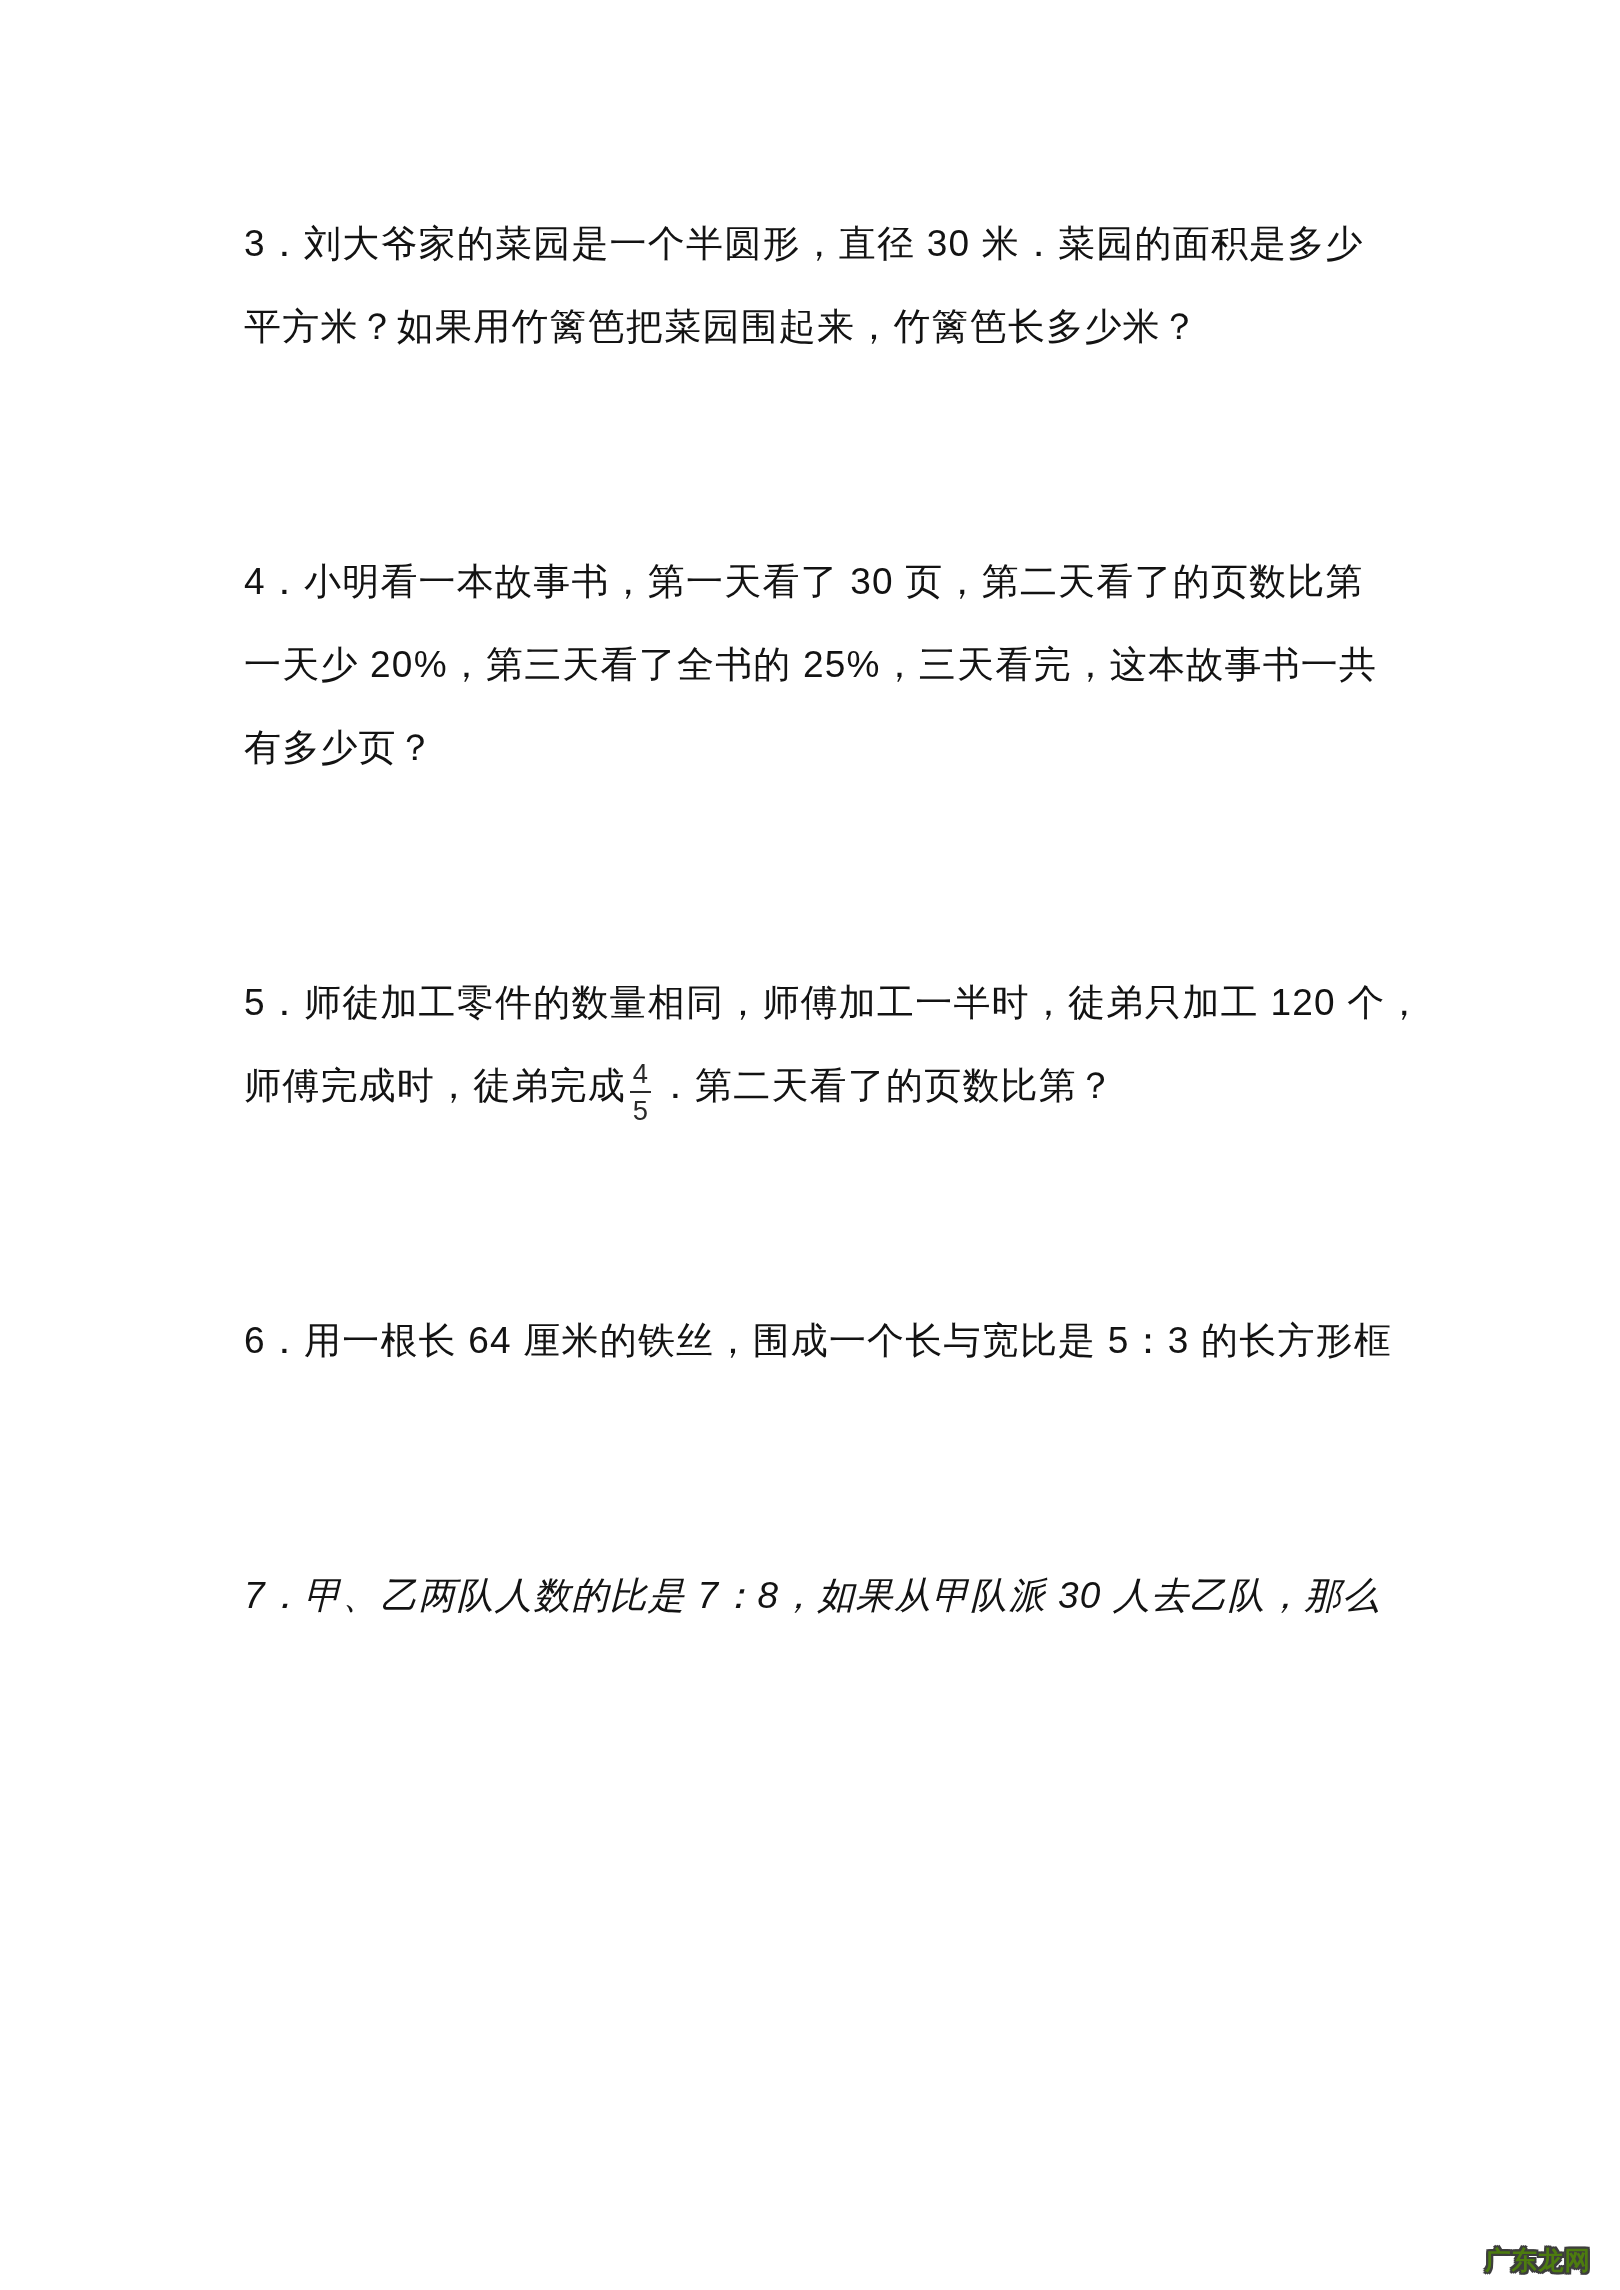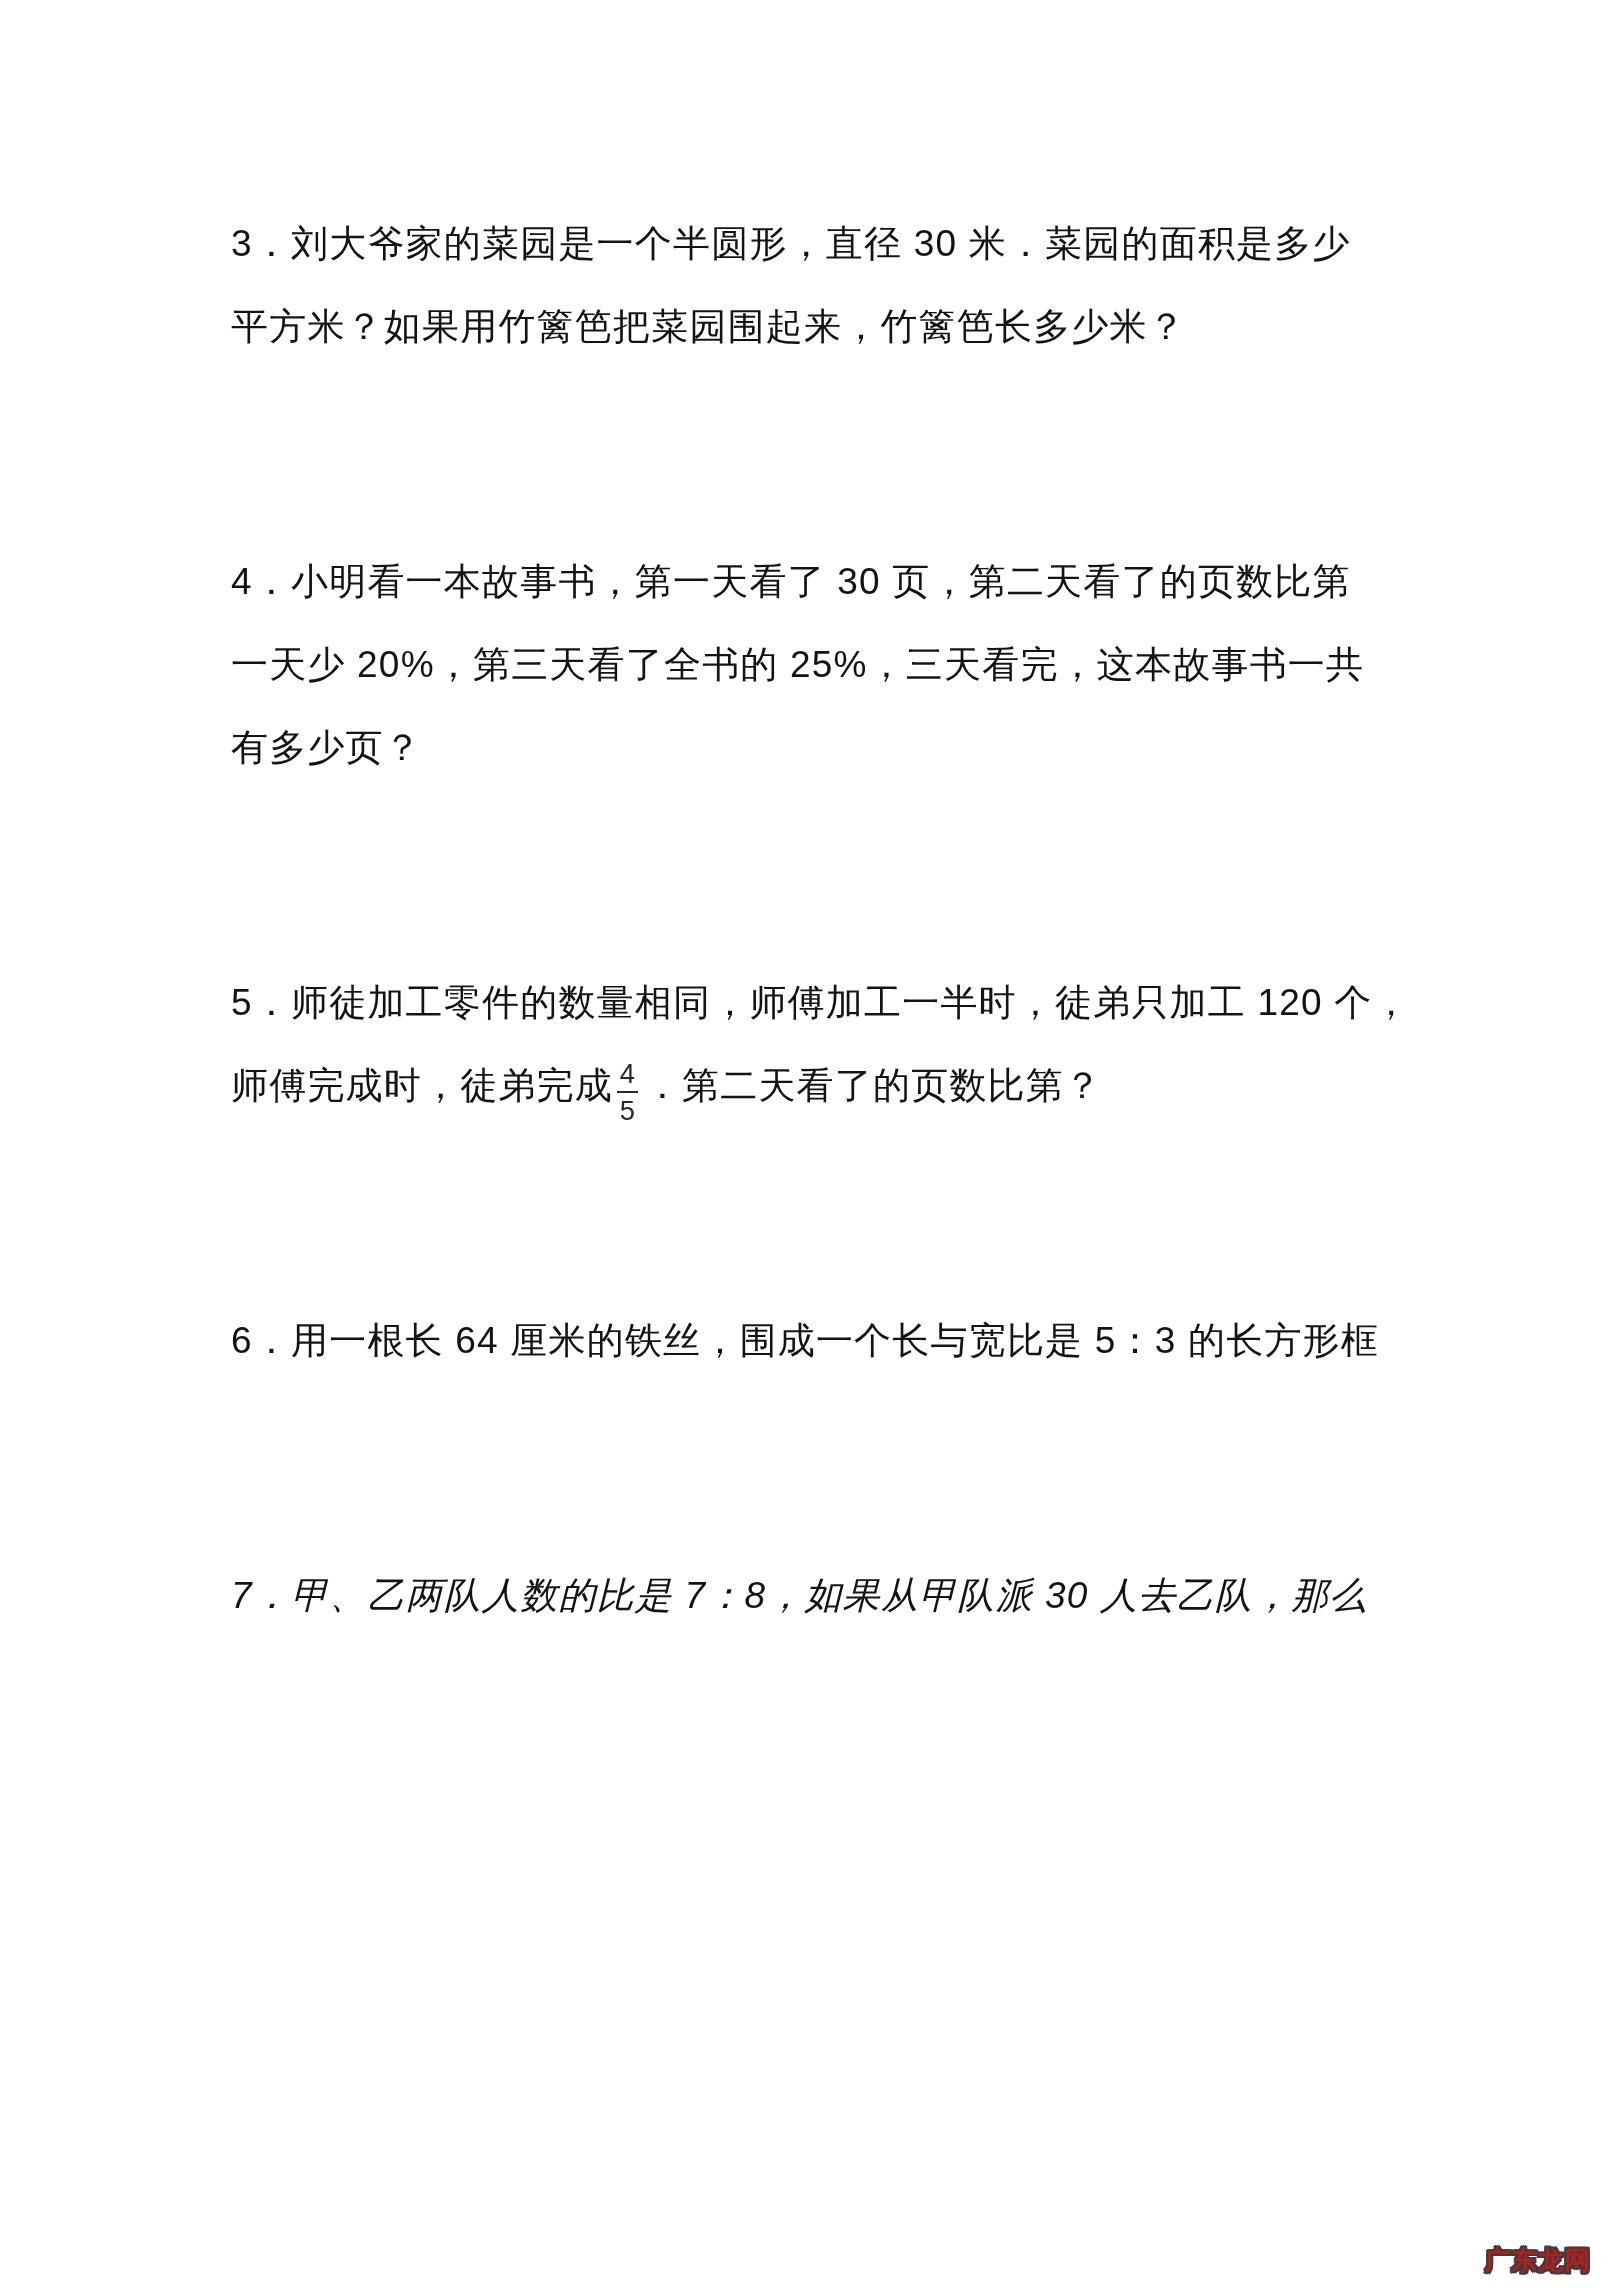--- a/index.html
+++ b/index.html
@@ -16,20 +16,21 @@
     color: #131313;
   }
   .content {
     position: absolute;
     left: 231px;
     top: 202px;
     width: 1225px;
   }
   .question {
     margin-bottom: 172px;
+    margin-left: 13px;
   }
   .question:last-child {
     margin-bottom: 0;
     font-style: italic;
   }
   .line {
     font-size: 37px;
     line-height: 83px;
     letter-spacing: 1.2px;
     white-space: nowrap;
@@ -56,21 +57,21 @@
     border-top: 2px solid #2a2a2a;
     padding: 3.9px 2.9px 0 2.9px;
   }
   .watermark {
     position: absolute;
     right: 29px;
     bottom: 12.7px;
     font-size: 25.5px;
     font-weight: bold;
     letter-spacing: 1px;
-    color: #b91c1c;
+    color: #4d7c0f;
     text-shadow:
       -2px -2px 0 #3d3d3d,  2px -2px 0 #3d3d3d,
       -2px  2px 0 #3d3d3d,  2px  2px 0 #3d3d3d,
        0   -2px 0 #3d3d3d,  0    2px 0 #3d3d3d,
       -2px  0   0 #3d3d3d,  2px  0   0 #3d3d3d;
   }
 </style>
 </head>
 <body>
 

